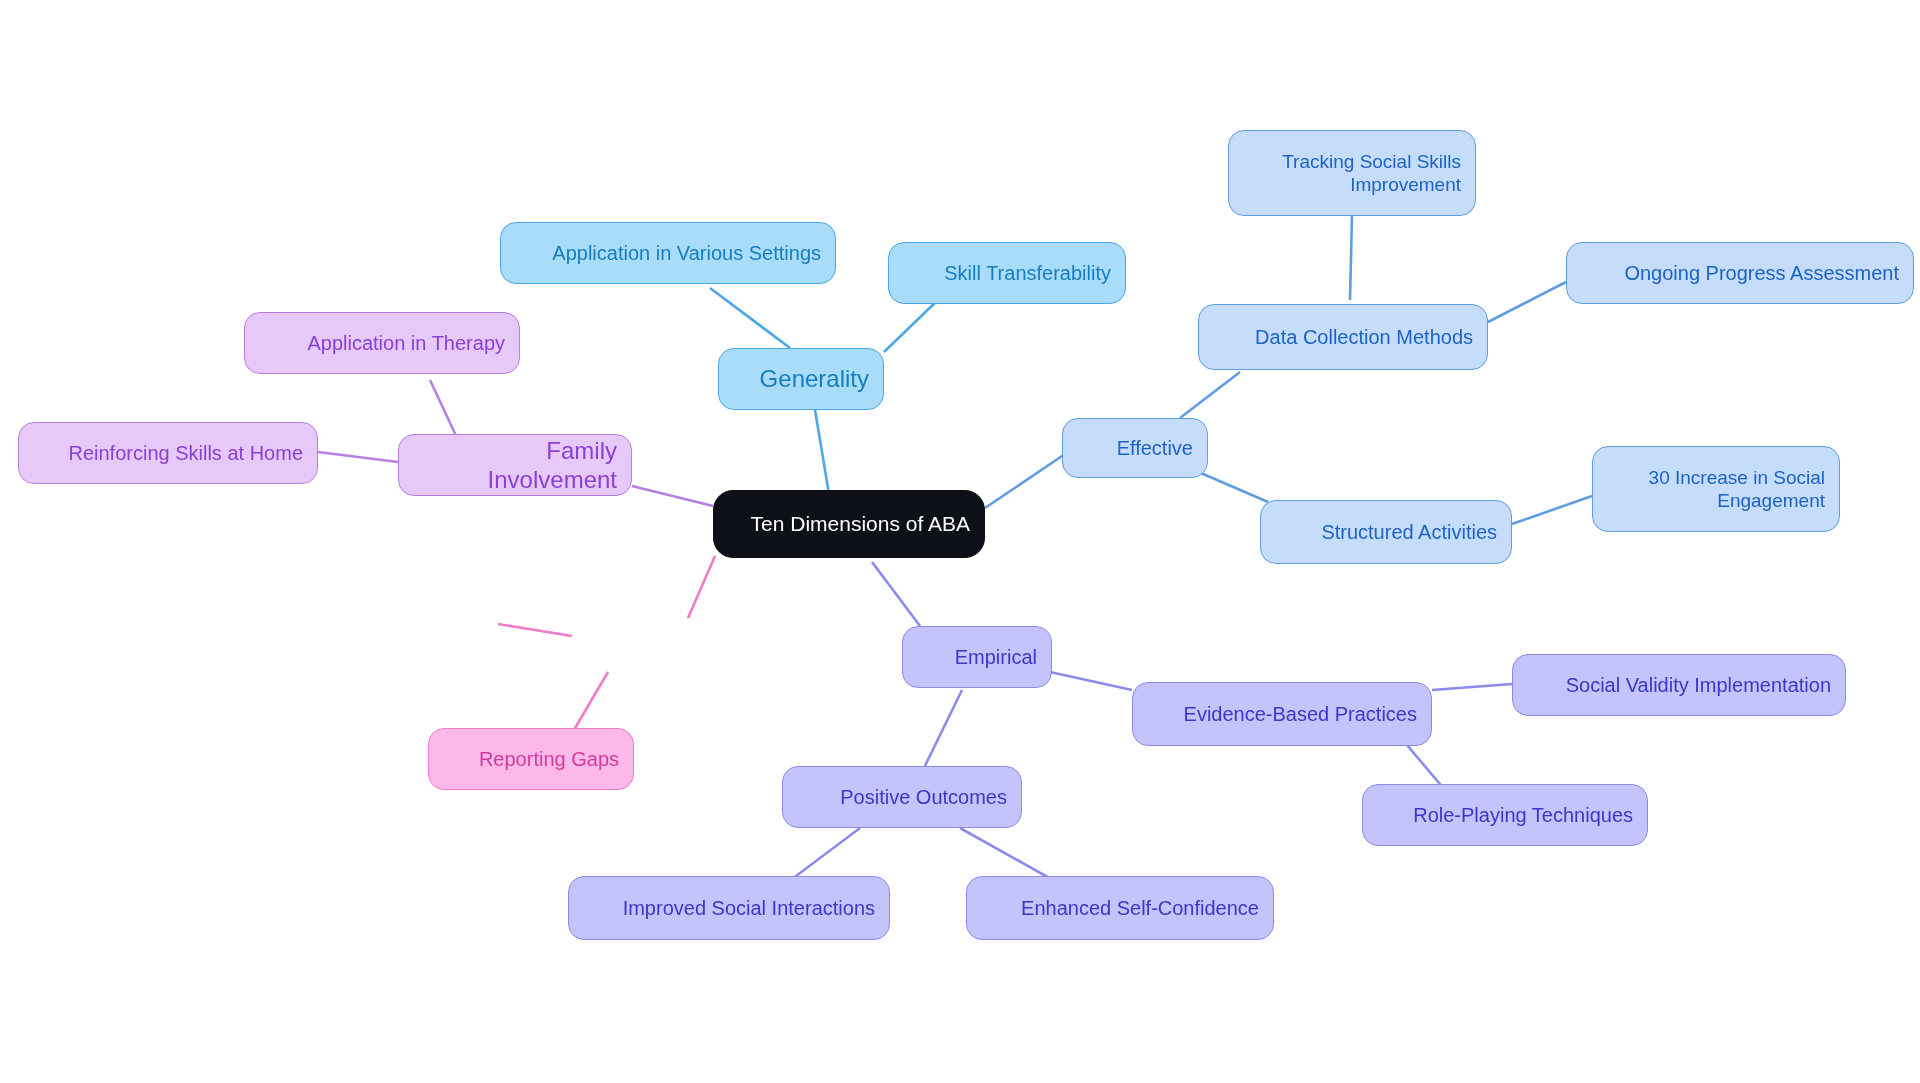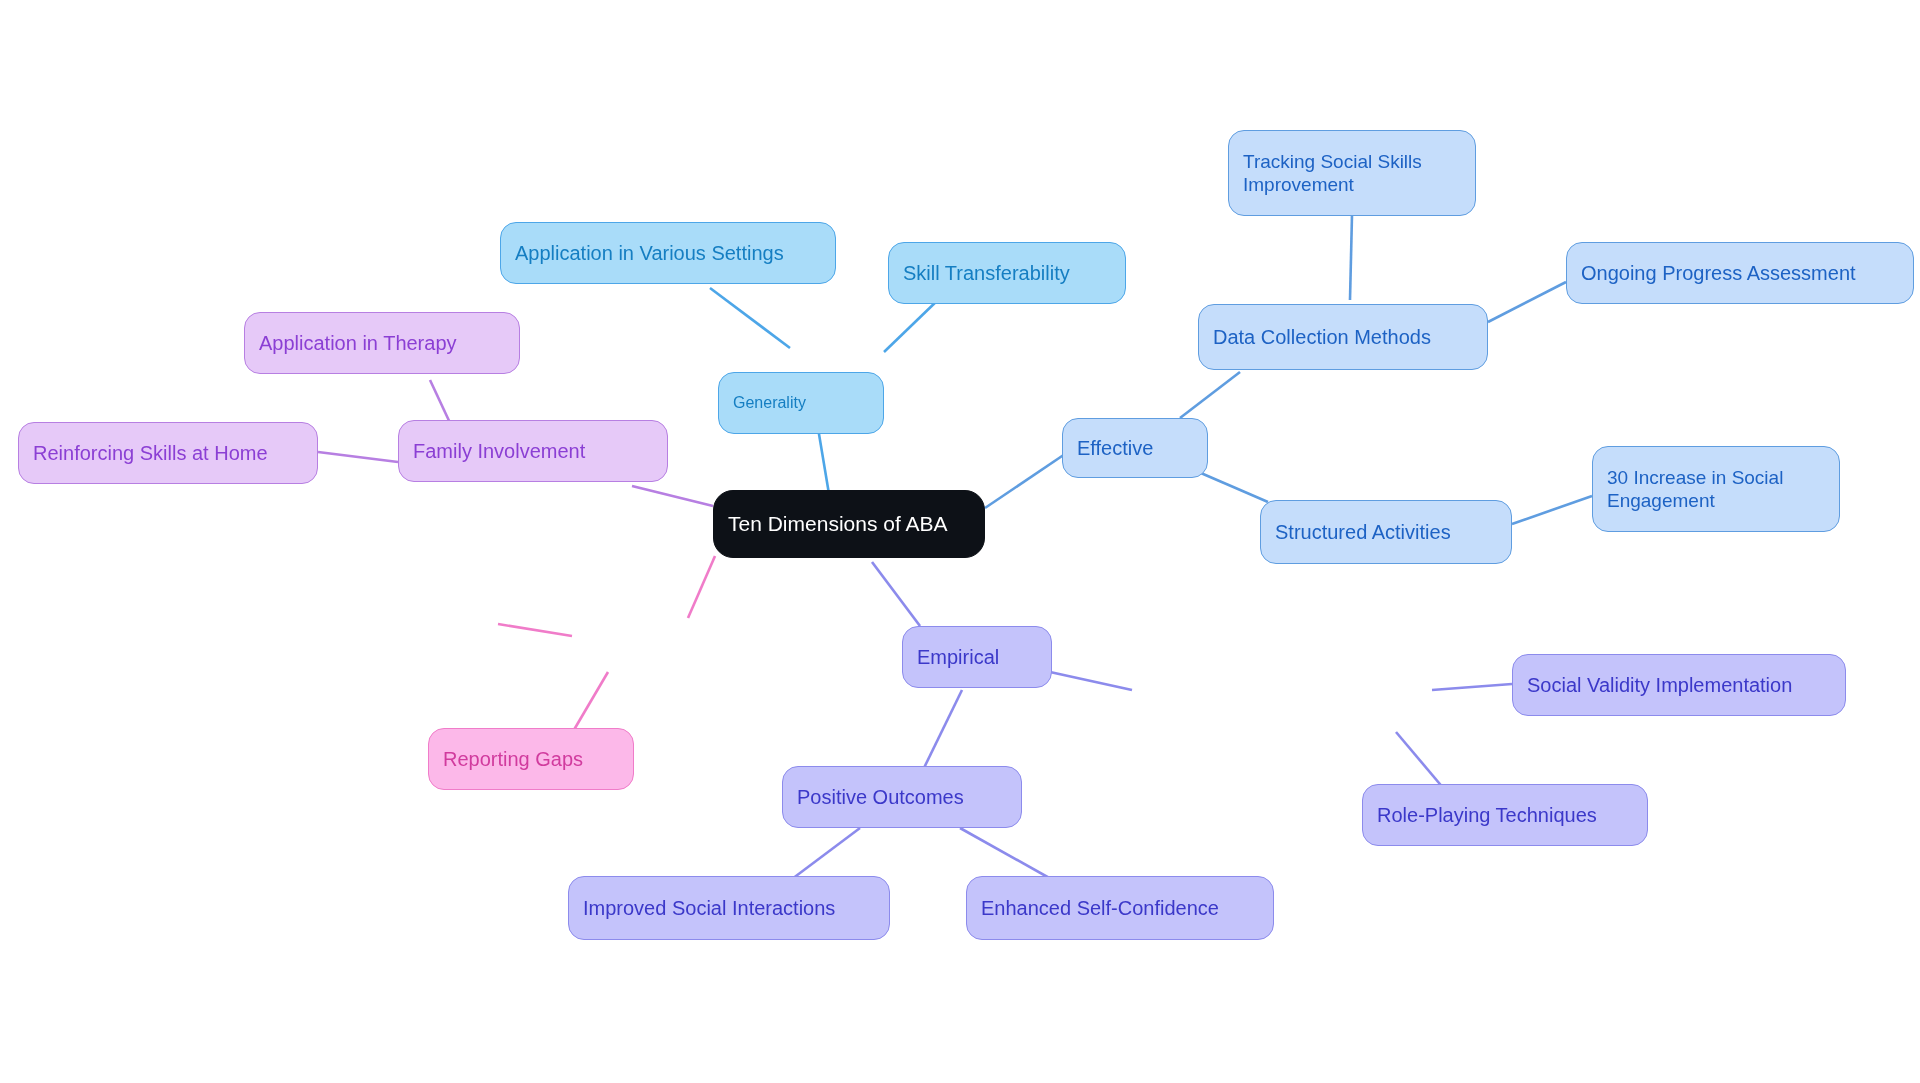--- a/index.html
+++ b/index.html
@@ -25,21 +25,21 @@
     width: 1920px;
     height: 1083px;
     pointer-events: none;
   }
   .node {
     position: absolute;
     box-sizing: border-box;
     display: flex;
     align-items: center;
     justify-content: center;
-    text-align: left;
+    text-align: right;
     border-radius: 16px;
     border-style: solid;
     border-width: 1.5px;
     line-height: 1.22;
     padding: 6px 14px;
     z-index: 5;
     -webkit-font-smoothing: antialiased;
   }
   .node-label {
     display: block;
@@ -111,21 +111,21 @@
     <path d="M 1396 732 L 1450 796" stroke="#8c8bec" stroke-width="2.6" fill="none"></path>
     <path d="M 962 690 L 922 772" stroke="#8c8bec" stroke-width="2.6" fill="none"></path>
     <path d="M 860 828 L 788 882" stroke="#8c8bec" stroke-width="2.6" fill="none"></path>
     <path d="M 960 828 L 1060 884" stroke="#8c8bec" stroke-width="2.6" fill="none"></path>
   </svg>
 
   <div class="node root" style="left:713px; top:490px; width:272px; height:68px;">
     <span class="node-label">Ten Dimensions of ABA</span>
   </div>
 
-  <div class="node branch-generality" style="left:718px; top:348px; width:166px; height:62px; font-size:16px;margin-top:24px;">
+  <div class="node branch-generality" style="left:718px; top:348px; width:166px; height:62px; font-size:24px;">
     <span class="node-label">Generality</span>
   </div>
 
   <div class="node branch-generality" style="left:500px; top:222px; width:336px; height:62px; font-size:20px;">
     <span class="node-label">Application in Various Settings</span>
   </div>
 
   <div class="node branch-generality" style="left:888px; top:242px; width:238px; height:62px; font-size:20px;">
     <span class="node-label">Skill Transferability</span>
   </div>
@@ -147,21 +147,21 @@
   </div>
 
   <div class="node branch-effective" style="left:1260px; top:500px; width:252px; height:64px; font-size:20px;">
     <span class="node-label">Structured Activities</span>
   </div>
 
   <div class="node branch-effective" style="left:1592px; top:446px; width:248px; height:86px; font-size:19px;">
     <span class="node-label">30 Increase in Social Engagement</span>
   </div>
 
-  <div class="node branch-family" style="left:398px; top:420px; width:270px; height:62px; font-size:20px;">
+  <div class="node branch-family" style="left:398px; top:434px; width:234px; height:62px; font-size:24px;">
     <span class="node-label">Family Involvement</span>
   </div>
 
   <div class="node branch-family" style="left:244px; top:312px; width:276px; height:62px; font-size:20px;">
     <span class="node-label">Application in Therapy</span>
   </div>
 
   <div class="node branch-family" style="left:18px; top:422px; width:300px; height:62px; font-size:20px;">
     <span class="node-label">Reinforcing Skills at Home</span>
   </div>
@@ -169,20 +169,23 @@
 
 
   <div class="node branch-social" style="left:428px; top:728px; width:206px; height:62px; font-size:20px;">
     <span class="node-label">Reporting Gaps</span>
   </div>
 
   <div class="node branch-empirical" style="left:902px; top:626px; width:150px; height:62px; font-size:20px;">
     <span class="node-label">Empirical</span>
   </div>
 
+  <div class="node branch-empirical" style="left:1132px; top:682px; width:300px; height:64px; font-size:20px;">
+    <span class="node-label">Evidence-Based Practices</span>
+  </div>
 
   <div class="node branch-empirical" style="left:1512px; top:654px; width:334px; height:62px; font-size:20px;">
     <span class="node-label">Social Validity Implementation</span>
   </div>
 
   <div class="node branch-empirical" style="left:1362px; top:784px; width:286px; height:62px; font-size:20px;">
     <span class="node-label">Role-Playing Techniques</span>
   </div>
 
   <div class="node branch-empirical" style="left:782px; top:766px; width:240px; height:62px; font-size:20px;">

